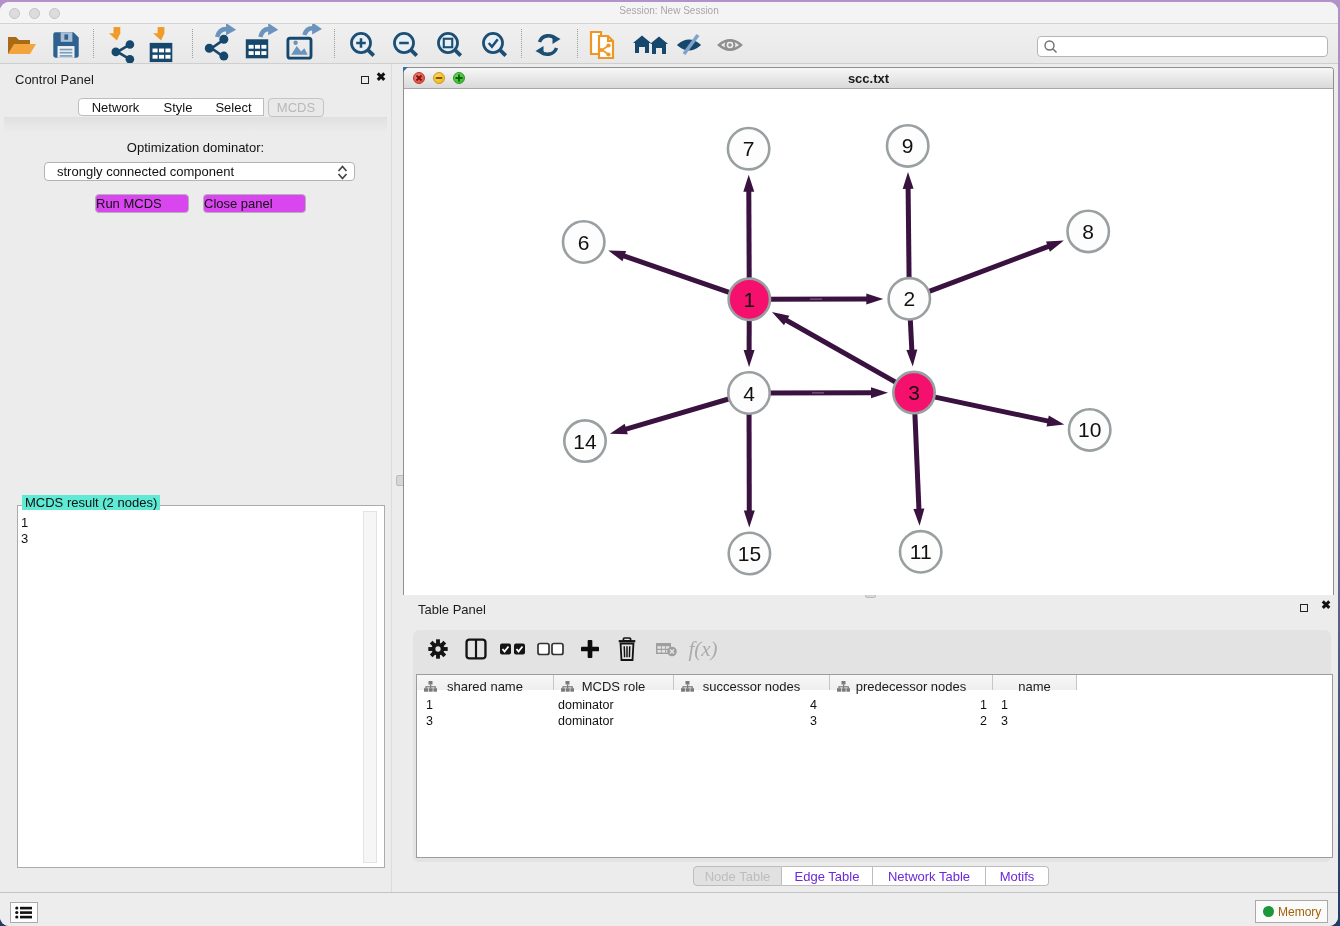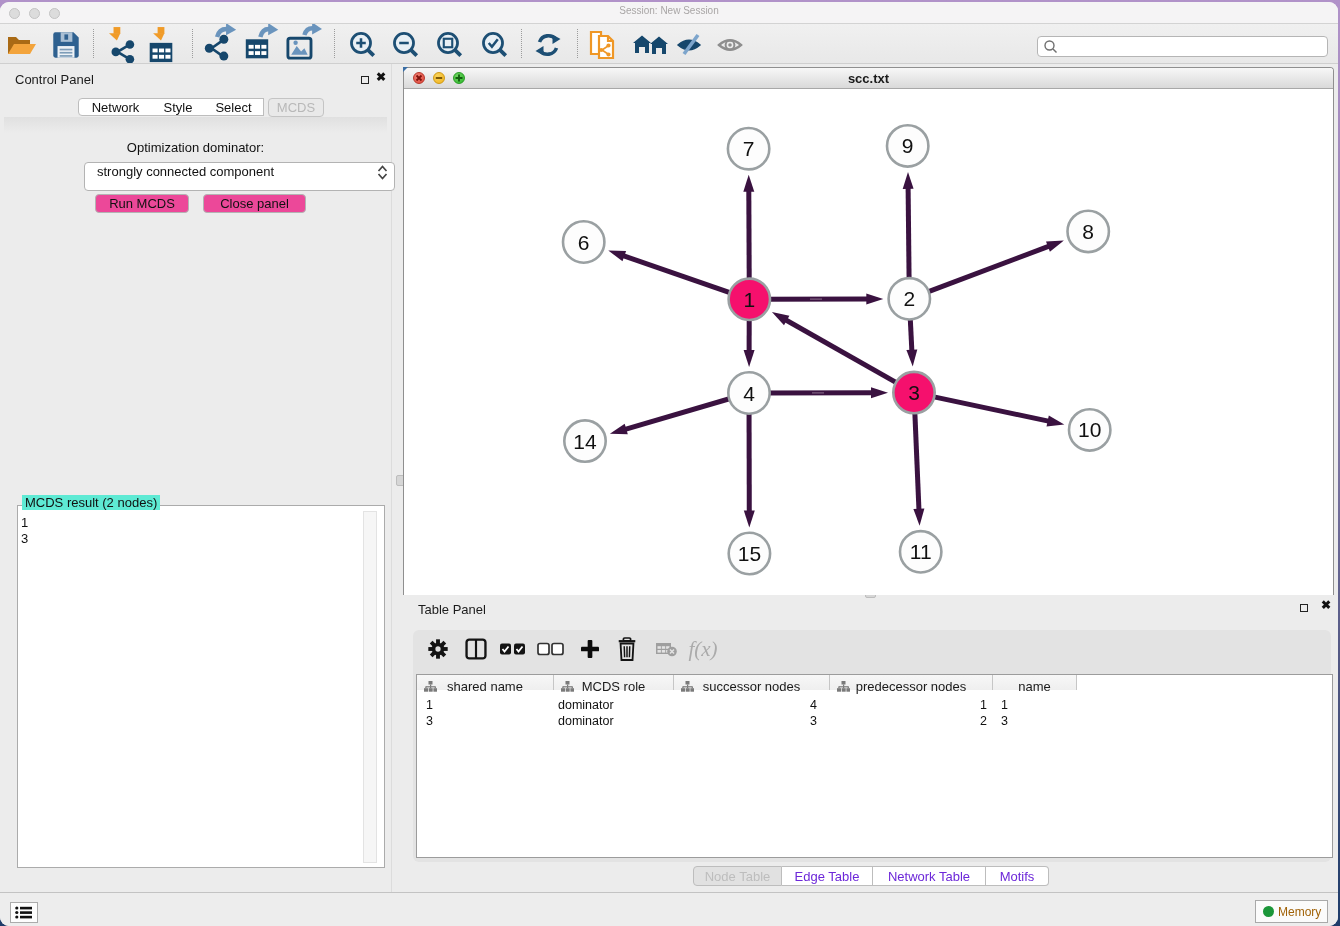--- a/index.html
+++ b/index.html
@@ -15,21 +15,21 @@
 #searchbox{position:absolute;left:1037px;top:12px;width:291px;height:21px;background:#fff;border:1px solid #b5b5b5;border-radius:4px;box-sizing:border-box;}
 
 #cpanel{position:absolute;left:0;top:62px;width:391px;height:828px;background:#ececec;border-right:1px solid #dcdcdc;}
 .phead{font-size:13px;color:#1c1c1c;}
 .sqico{position:absolute;width:8px;height:8px;border:1.5px solid #222;box-sizing:border-box;}
 .xico{position:absolute;font-size:12px;font-weight:bold;color:#111;}
 .tabrow{position:absolute;top:34px;height:18px;box-sizing:border-box;font-size:13px;text-align:center;}
 .tabw{position:absolute;top:0;height:18px;line-height:17px;background:#fff;border:1px solid #bdbdbd;box-sizing:border-box;color:#111;}
 #tabmcds{position:absolute;top:0;height:19px;line-height:18px;background:#e9e9e9;border:1px solid #c4c4c4;border-radius:4px;color:#b8b8b8;box-sizing:border-box;}
 #cpcontent{position:absolute;left:4px;top:53px;width:383px;height:770px;background:#ececec;}
-.btn{position:absolute;background:#ec4899;border:1px solid #b3b3b3;border-radius:4px;box-sizing:border-box;font-size:13px;color:#111;text-align:center;}
+.btn{position:absolute;background:#d946ef;border:1px solid #b3b3b3;border-radius:4px;box-sizing:border-box;font-size:13px;color:#111;text-align:left;}
 
 #netwin{position:absolute;left:403px;top:65px;width:931px;height:528px;background:#fff;border:1.5px solid #8f8f8f;border-bottom:none;border-radius:4px 4px 0 0;box-sizing:border-box;}
 #nettitle{position:absolute;left:0;top:0;width:100%;height:19.5px;background:linear-gradient(#f7f7f7,#d9d9d9);border-bottom:1px solid #a8a8a8;border-radius:3px 3px 0 0;}
 .tl2{position:absolute;top:4px;width:12px;height:12px;border-radius:50%;box-sizing:border-box;}
 
 #tpanel{position:absolute;left:403px;top:598px;width:935px;height:292px;background:#ececec;}
 #tgrey{position:absolute;left:10px;top:30px;width:918px;height:232px;background:#e3e3e3;border-radius:6px;}
 #ttable{position:absolute;left:13px;top:74px;width:917px;height:184px;background:#fff;border:1px solid #9c9c9c;box-sizing:border-box;}
 .th{position:absolute;top:0;height:15px;background:linear-gradient(#f7f7f7,#efefef);border-right:1px solid #c6c6c6;box-sizing:border-box;font-size:13px;color:#1a1a1a;text-align:center;line-height:23px;}
 .td{position:absolute;font-size:12.5px;color:#111;}
@@ -211,21 +211,21 @@
  <div class="xico" style="left:376px;top:6px;">✖</div>
  <div class="tabrow">
   <div class="tabw" style="left:78px;width:75px;border-radius:4px 0 0 4px;">Network</div>
   <div class="tabw" style="left:152px;width:53px;border-left:none;">Style</div>
   <div class="tabw" style="left:204px;width:60px;border-left:none;">Select</div>
   <div id="tabmcds" style="left:268px;width:56px;">MCDS</div>
  </div>
  <div id="cpcontent">
   <div style="position:absolute;left:0;top:0;width:100%;height:16px;background:linear-gradient(#e0e0e0,#ececec);"></div>
   <div style="position:absolute;left:0;top:23px;width:100%;text-align:center;font-size:13px;color:#111;">Optimization dominator:</div>
-  <div style="position:absolute;left:40px;top:45px;width:311px;height:29px;background:#fff;border:1px solid #b3b3b3;border-radius:4px;box-sizing:border-box;margin-left:40px;">
+  <div style="position:absolute;left:40px;top:45px;width:311px;height:19px;background:#fff;border:1px solid #b3b3b3;border-radius:4px;box-sizing:border-box;">
     <span style="position:absolute;left:12px;top:1px;font-size:13px;color:#111;">strongly connected component</span>
     <svg width="11" height="15" style="position:absolute;right:6px;top:1.5px;">
             <path d="M1.5 6 L5.5 1.5 L9.5 6" fill="none" stroke="#444" stroke-width="1.7"></path>
             <path d="M1.5 9 L5.5 13.5 L9.5 9" fill="none" stroke="#444" stroke-width="1.7"></path>
           </svg>
   </div>
   <div class="btn" style="left:91px;top:77px;width:94px;height:19px;line-height:18px;">Run MCDS</div>
   <div class="btn" style="left:199px;top:77px;width:103px;height:19px;line-height:18px;">Close panel</div>
 
   <div style="position:absolute;left:13px;top:388px;width:368px;height:363px;border:1px solid #ababab;box-sizing:border-box;background:#fff;"></div>

